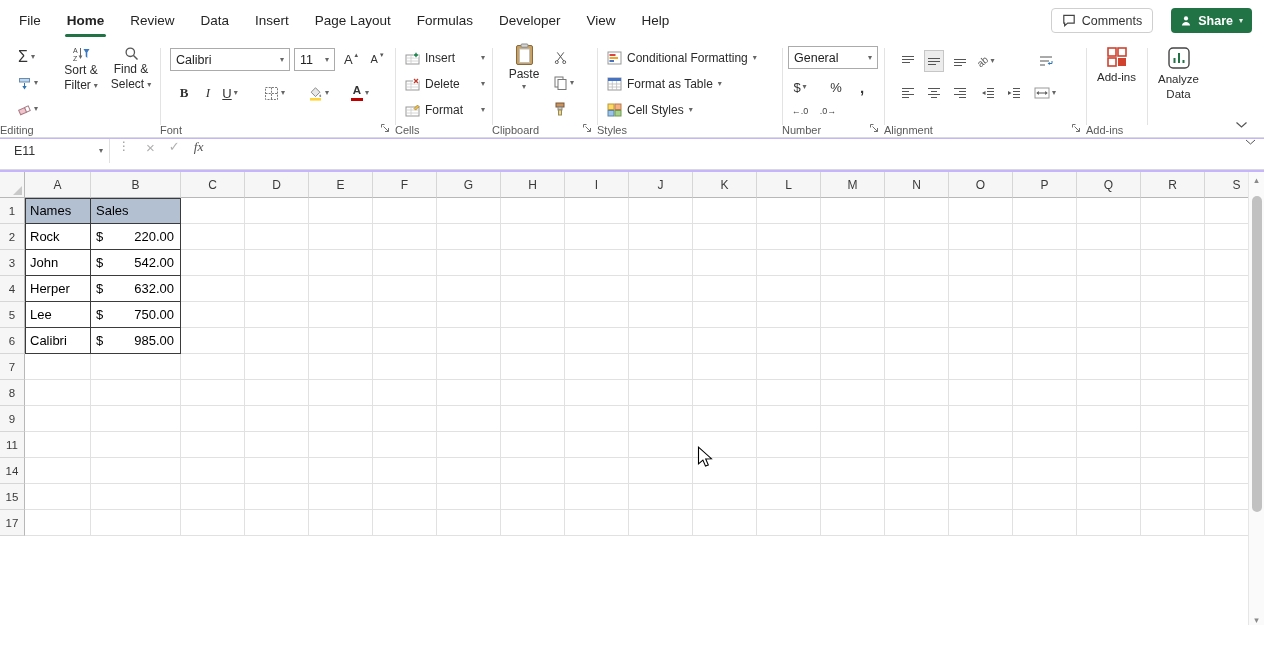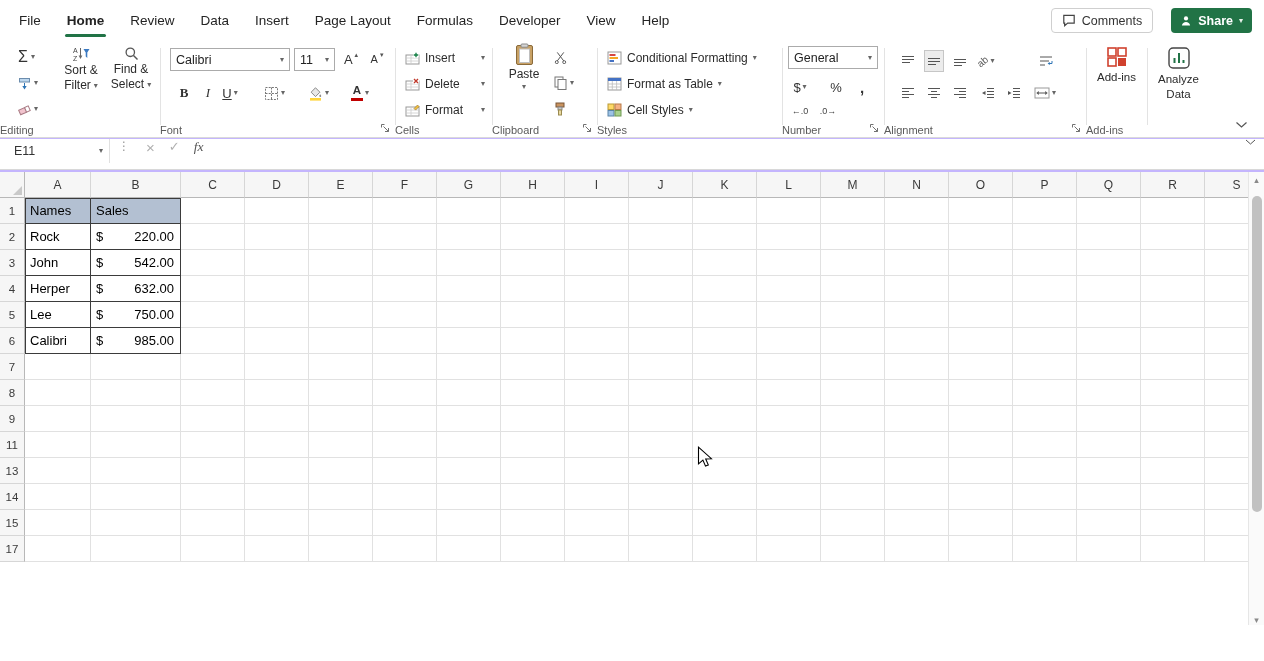--- a/index.html
+++ b/index.html
@@ -748,42 +748,20 @@
           <div class="cell"></div>
           <div class="cell"></div>
           <div class="cell"></div>
           <div class="cell"></div>
           <div class="cell"></div>
           <div class="cell"></div>
           <div class="cell"></div>
           <div class="cell"></div>
         </div>
         <div class="g-row">
-          <div class="row-h">13</div>
-          <div class="cell w-a"></div>
-          <div class="cell w-b"></div>
-          <div class="cell"></div>
-          <div class="cell"></div>
-          <div class="cell"></div>
-          <div class="cell"></div>
-          <div class="cell"></div>
-          <div class="cell"></div>
-          <div class="cell"></div>
-          <div class="cell"></div>
-          <div class="cell"></div>
-          <div class="cell"></div>
-          <div class="cell"></div>
-          <div class="cell"></div>
-          <div class="cell"></div>
-          <div class="cell"></div>
-          <div class="cell"></div>
-          <div class="cell"></div>
-          <div class="cell"></div>
-        </div>
-        <div class="g-row">
           <div class="row-h">14</div>
           <div class="cell w-a"></div>
           <div class="cell w-b"></div>
           <div class="cell"></div>
           <div class="cell"></div>
           <div class="cell"></div>
           <div class="cell"></div>
           <div class="cell"></div>
           <div class="cell"></div>
           <div class="cell"></div>

